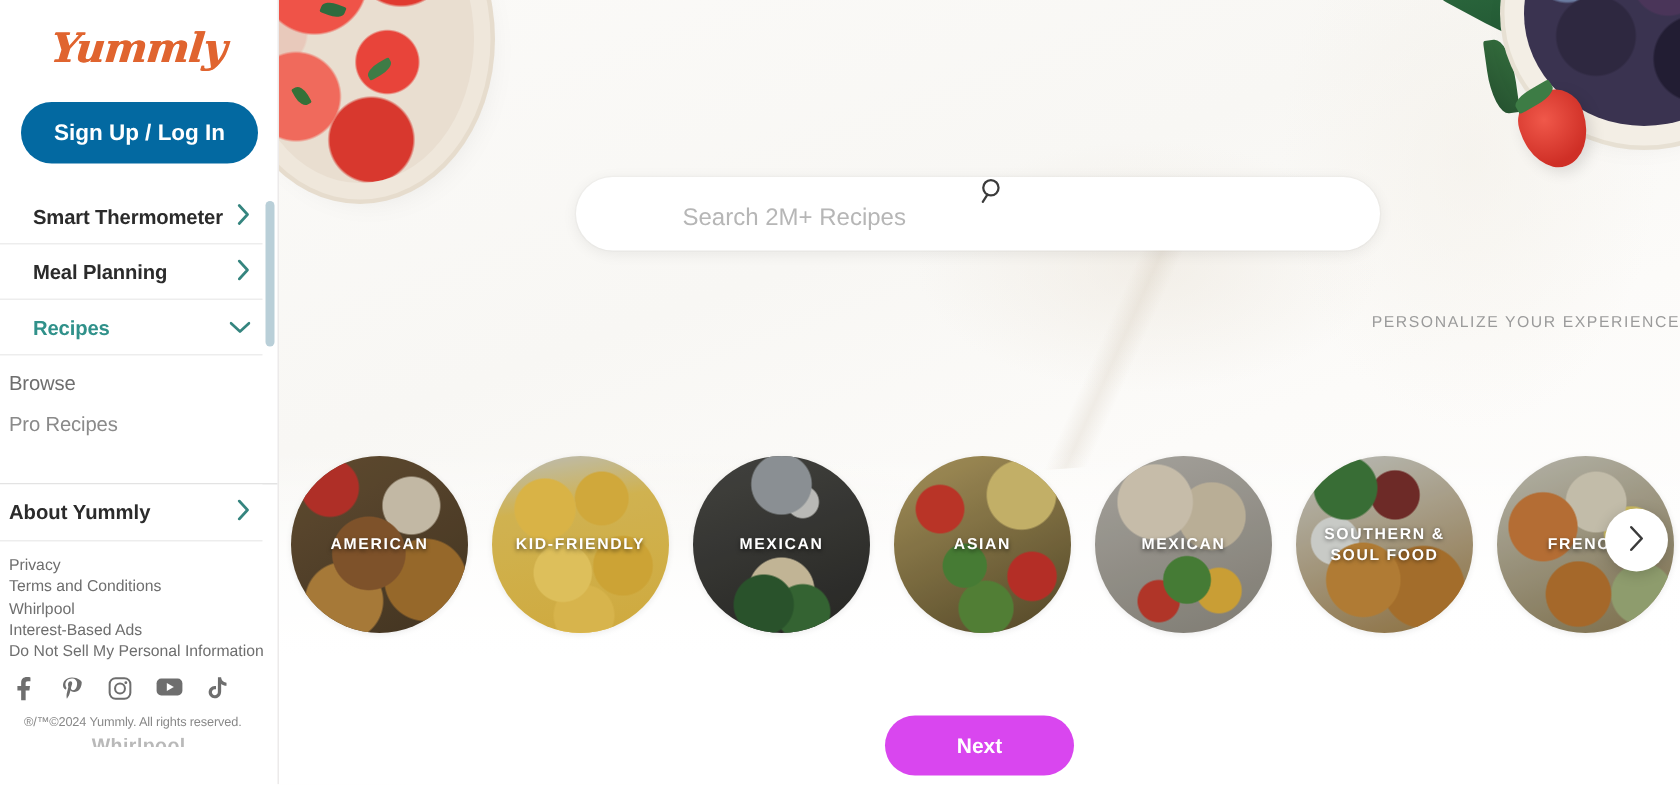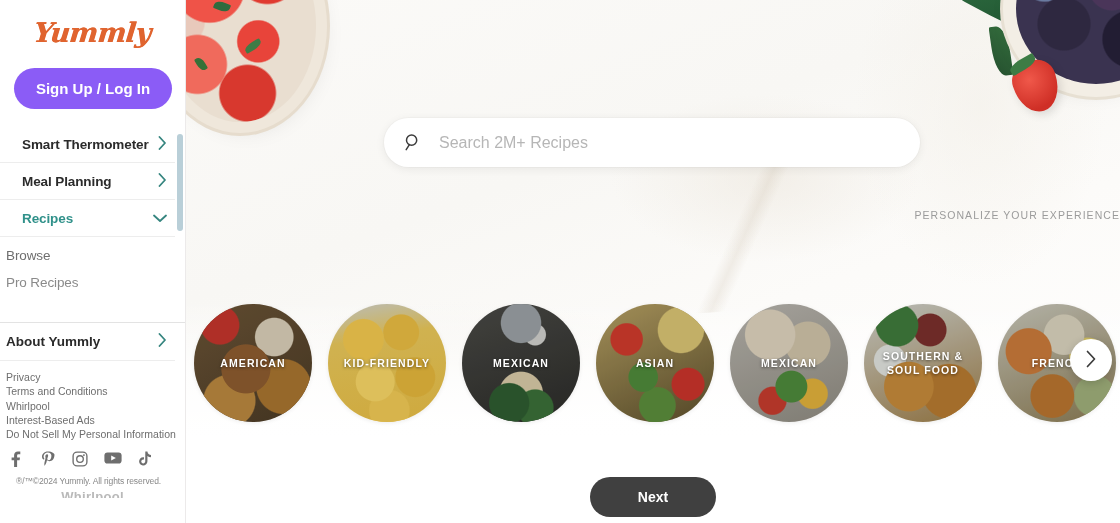--- a/index.html
+++ b/index.html
@@ -21,21 +21,21 @@
   .logo {
     font-family: "DejaVu Serif", serif;
     font-style: italic; font-weight: 700;
     font-size: 27px; color: #e0642f;
     letter-spacing: -0.5px;
     transform: skewX(-6deg);
     text-shadow: 0.5px 0 0 #e0642f;
   }
   .signup-btn {
     display:block; margin: 4px 14px 0 14px; height: 41px; line-height: 41px;
-    background: #8b5cf6; color: #fff; border: none; border-radius: 22px;
+    background: #0369a1; color: #fff; border: none; border-radius: 22px;
     font-size: 15px; font-weight: 700; text-align:center; cursor: pointer;
     font-family: "Liberation Sans", sans-serif;
     width: 158px;
   }
   .nav-scroll {
     position: relative;
     margin-top: 17px;
     height: 196px;
     overflow: hidden;
   }
@@ -163,21 +163,21 @@
   .strawb:before {
     content:""; position:absolute; left:2px; top:-4px; width:28px; height:11px;
     background:#3d7c45; border-radius: 50% 10% 50% 10%; transform:rotate(-12deg);
   }
 
   
   .searchbar {
     position:absolute; left: 198px; top: 118px; width: 536px; height: 49px;
     background:#fff; border-radius: 26px;
     box-shadow: 0 2px 10px rgba(0,0,0,.07), 0 0 0 1px rgba(0,0,0,.02);
-    display:flex; align-items:center; padding-left: 20px; cursor:text;
+    display:flex; align-items:center; padding-left: 20px; cursor:text;flex-direction:column;
   }
   .searchbar .mag { width: 19px; height: 19px; flex: none; }
   .search-input {
     border:none; outline:none; background:transparent; margin-left: 16px;
     font-size: 16px; color:#3a3a3a; width: 430px;
     font-family:"Liberation Sans", sans-serif;
   }
   .search-input::placeholder { color:#b6b6b6; }
 
   
@@ -210,21 +210,21 @@
   .next-arrow {
     position:absolute; right: 8px; top: 339px; width: 42px; height: 42px;
     border-radius: 50%; background:#fff; border:none;
     box-shadow: 0 2px 9px rgba(0,0,0,.17);
     display:flex; align-items:center; justify-content:center; cursor:pointer;
     z-index: 20;
   }
 
   .next-btn {
     position:absolute; left: 404px; top: 477px; width: 126px; height: 40px;
-    background:#404040; color:#fff; border:none; border-radius: 22px;
+    background:#d946ef; color:#fff; border:none; border-radius: 22px;
     font-size: 14px; font-weight: 700; cursor:pointer;
     font-family:"Liberation Sans", sans-serif;
   }
 </style>
 </head>
 <body>
 
 <div id="app">
 
   <aside id="sidebar">

